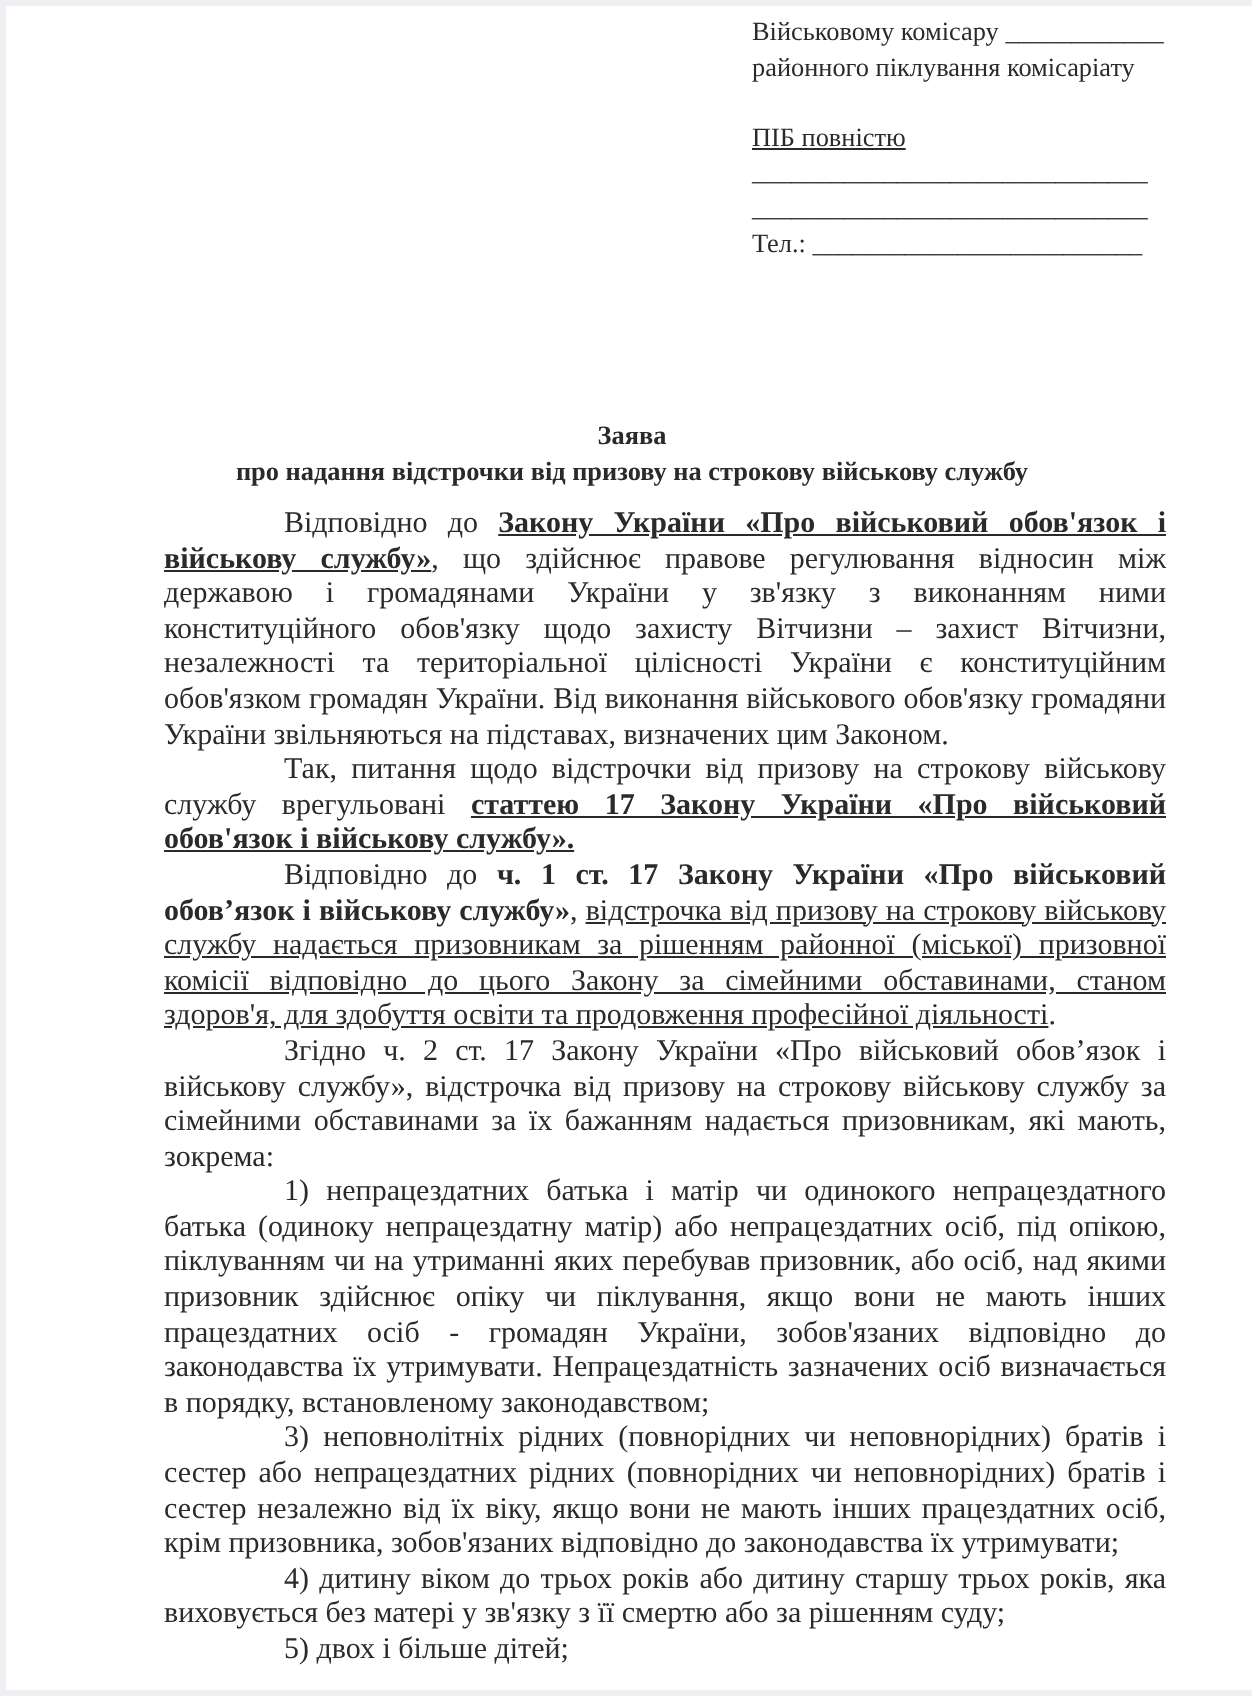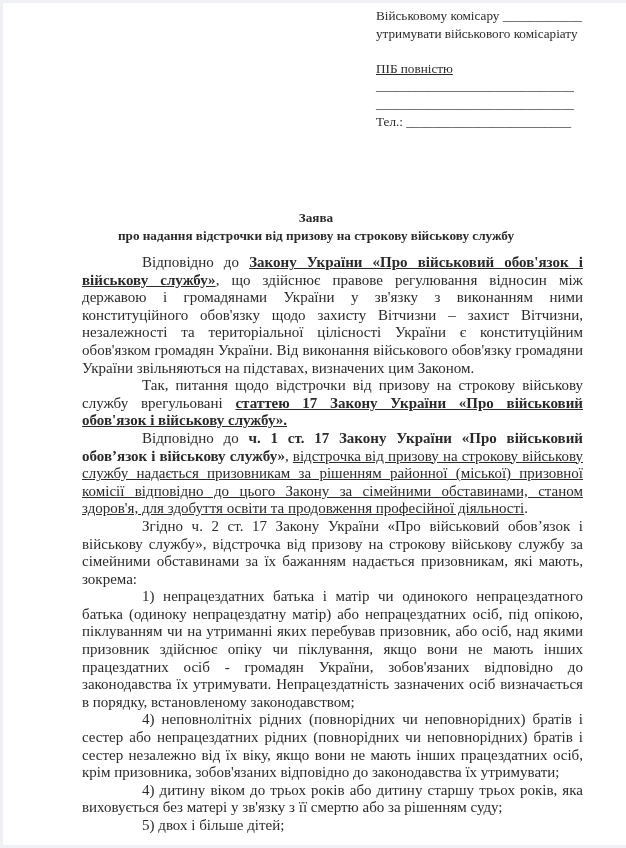--- a/index.html
+++ b/index.html
@@ -38,21 +38,21 @@
 </head>
 <body>
 
 <div class="page">
 
   <div class="addr">
     <div class="line">
       <span>Військовому комісару</span>
       <span>____________</span>
     </div>
-    <div class="line">утримувати військового комісаріату</div>
+    <div class="line">районного піклування комісаріату</div>
     <div class="gap"></div>
     <div class="line u">ПІБ повністю</div>
     <div class="line">______________________________</div>
     <div class="line">______________________________</div>
     <div class="line">
       <span>Тел.:</span>
       <span>_________________________</span>
     </div>
   </div>
 
@@ -60,18 +60,18 @@
     <div>Заява</div>
     <div>про надання відстрочки від призову на строкову військову службу</div>
   </div>
 
   <div class="body">
     <p><span>Відповідно до </span><span class="bu">Закону України «Про військовий обов'язок і військову службу»</span><span>, що здійснює правове регулювання відносин між державою і громадянами України у зв'язку з виконанням ними конституційного обов'язку щодо захисту Вітчизни – захист Вітчизни, незалежності та територіальної цілісності України є конституційним обов'язком громадян України. Від виконання військового обов'язку громадяни України звільняються на підставах, визначених цим Законом.</span></p>
     <p><span>Так, питання щодо відстрочки від призову на строкову військову службу врегульовані </span><span class="bu">статтею 17 Закону України «Про військовий обов'язок і військову службу».</span></p>
     <p><span>Відповідно до </span><span class="b">ч. 1 ст. 17 Закону України «Про військовий обов’язок і військову службу»</span><span>, </span><span class="u">відстрочка від призову на строкову військову службу надається призовникам за рішенням районної (міської) призовної комісії відповідно до цього Закону за сімейними обставинами, станом здоров'я, для здобуття освіти та продовження професійної діяльності</span><span>.</span></p>
     <p>Згідно ч. 2 ст. 17 Закону України «Про військовий обов’язок і військову службу», відстрочка від призову на строкову військову службу за сімейними обставинами за їх бажанням надається призовникам, які мають, зокрема:</p>
     <p>1) непрацездатних батька і матір чи одинокого непрацездатного батька (одиноку непрацездатну матір) або непрацездатних осіб, під опікою, піклуванням чи на утриманні яких перебував призовник, або осіб, над якими призовник здійснює опіку чи піклування, якщо вони не мають інших працездатних осіб - громадян України, зобов'язаних відповідно до законодавства їх утримувати. Непрацездатність зазначених осіб визначається в порядку, встановленому законодавством;</p>
-    <p>4) неповнолітніх рідних (повнорідних чи неповнорідних) братів і сестер або непрацездатних рідних (повнорідних чи неповнорідних) братів і сестер незалежно від їх віку, якщо вони не мають інших працездатних осіб, крім призовника, зобов'язаних відповідно до законодавства їх утримувати;</p>
+    <p>3) неповнолітніх рідних (повнорідних чи неповнорідних) братів і сестер або непрацездатних рідних (повнорідних чи неповнорідних) братів і сестер незалежно від їх віку, якщо вони не мають інших працездатних осіб, крім призовника, зобов'язаних відповідно до законодавства їх утримувати;</p>
     <p>4) дитину віком до трьох років або дитину старшу трьох років, яка виховується без матері у зв'язку з її смертю або за рішенням суду;</p>
     <p>5) двох і більше дітей;</p>
   </div>
 
 </div>
 
 </body></html>

